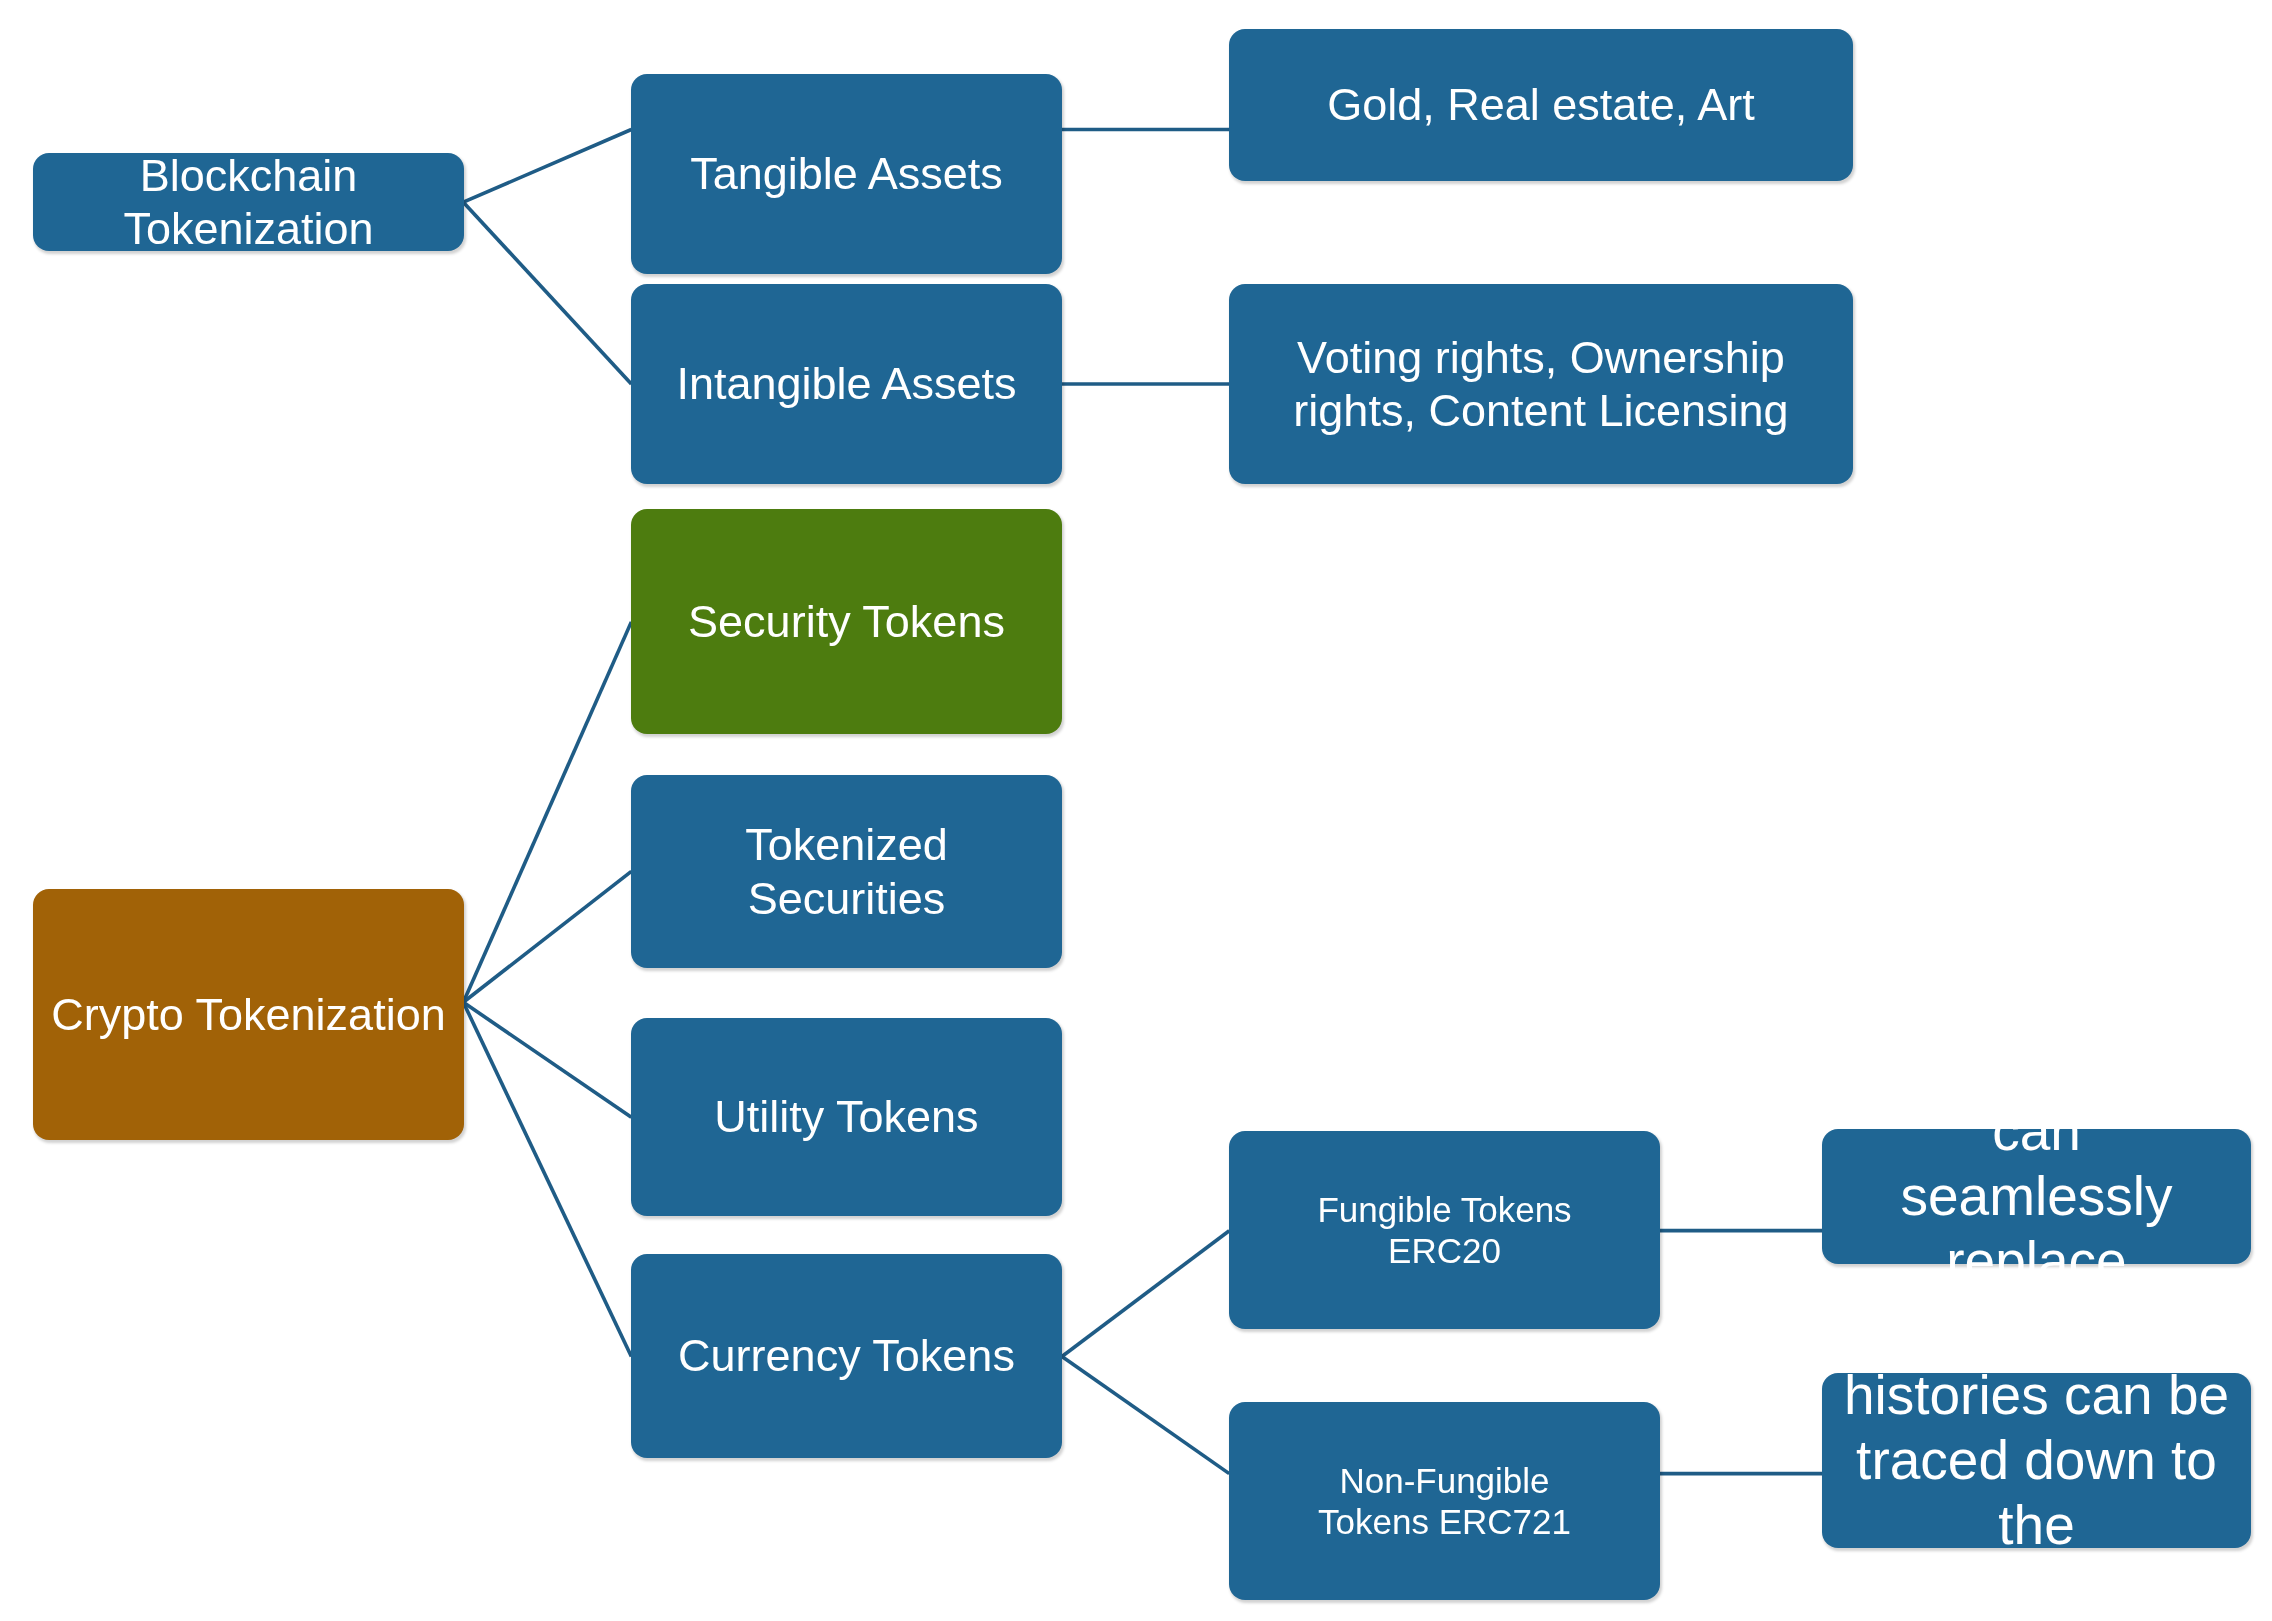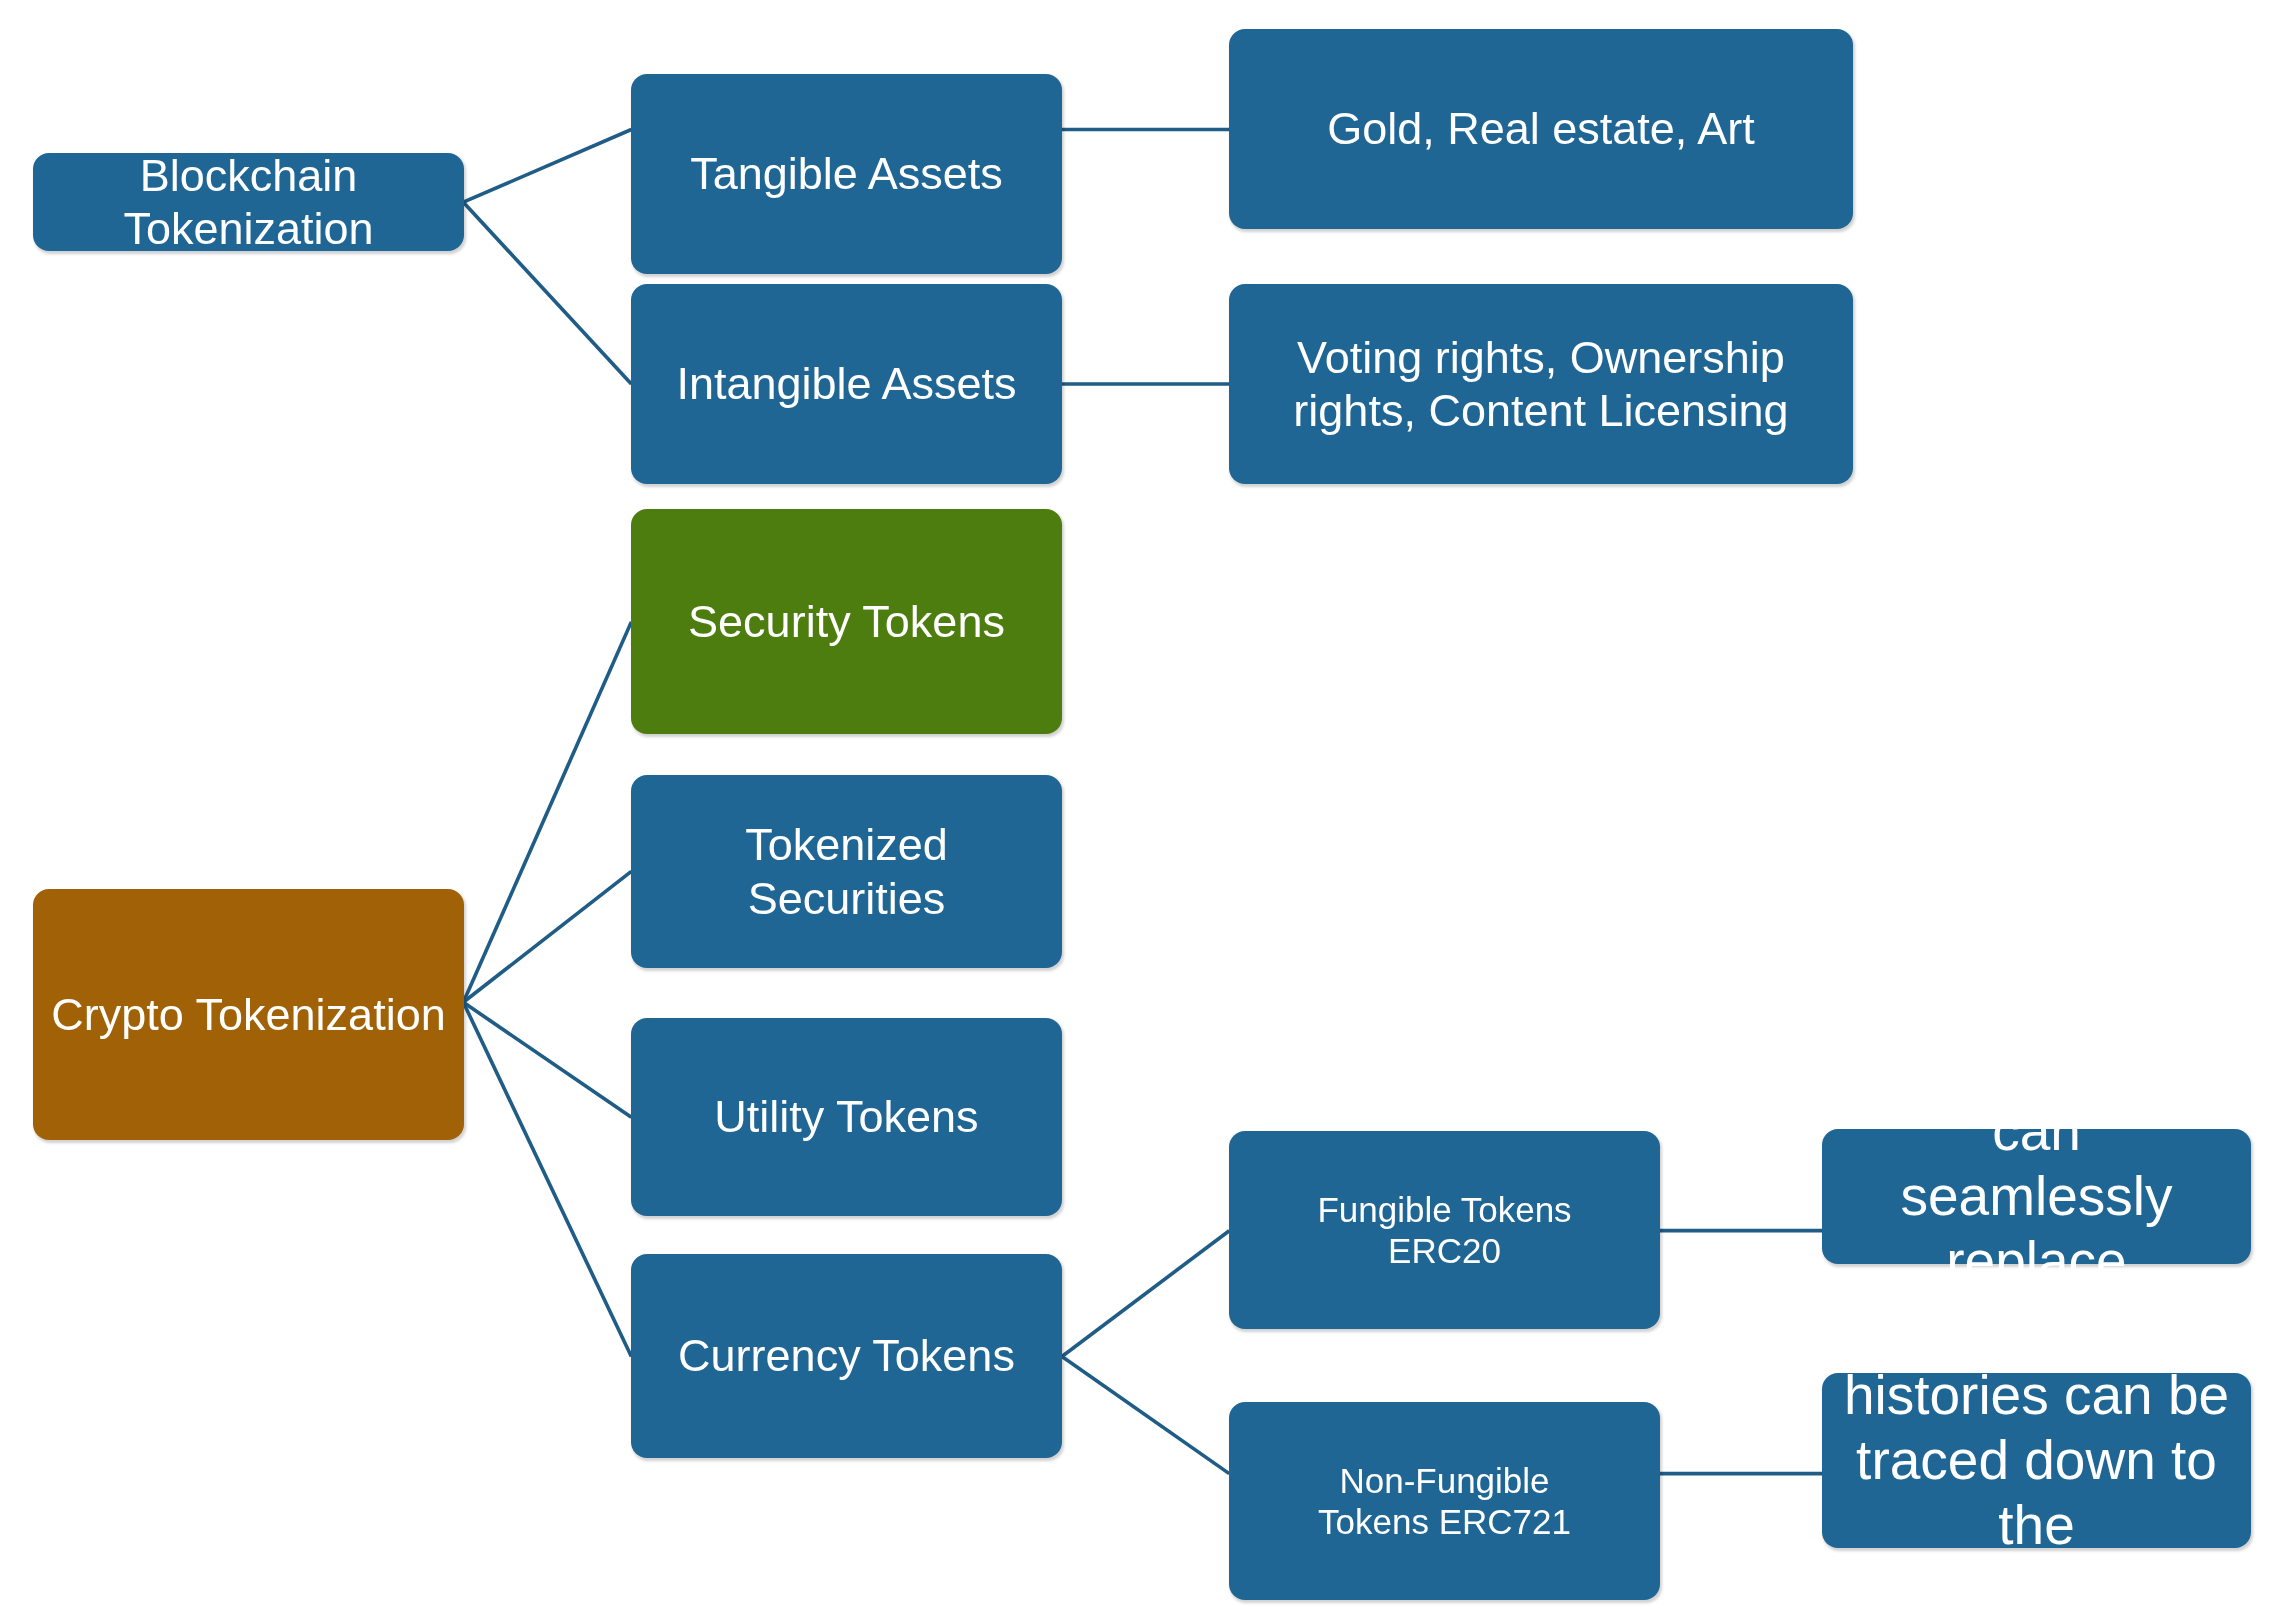--- a/index.html
+++ b/index.html
@@ -60,21 +60,21 @@
       <polyline points="637,1378 868,1865" fill="none" stroke="#1F5C86" stroke-width="5"></polyline>
       <polyline points="1460,1865 1690,1692" fill="none" stroke="#1F5C86" stroke-width="5"></polyline>
       <polyline points="1460,1865 1690,2026" fill="none" stroke="#1F5C86" stroke-width="5"></polyline>
       <polyline points="2282,1692 2505,1692" fill="none" stroke="#1F5C86" stroke-width="5"></polyline>
       <polyline points="2282,2026 2505,2026" fill="none" stroke="#1F5C86" stroke-width="5"></polyline>
     </svg>
   <div id="nodes">
       <div class="node fs-lg" style="left: 33px; top: 153px; width: 431px; height: 98px; background: rgb(31, 102, 148); color: rgb(255, 255, 255);">Blockchain
 Tokenization</div>
       <div class="node fs-lg" style="left: 631px; top: 29px; width: 431px; height: 200px; background: rgb(31, 102, 148); color: rgb(255, 255, 255); margin-top: 45px;">Tangible Assets</div>
-      <div class="node fs-lg" style="left: 1229px; top: 29px; width: 624px; height: 200px; background: rgb(31, 102, 148); color: rgb(255, 255, 255);">Gold, Real estate, Art</div>
+      <div class="node fs-lg" style="left: 1229px; top: 29px; width: 624px; height: 152px; background: rgb(31, 102, 148); color: rgb(255, 255, 255);">Gold, Real estate, Art</div>
       <div class="node fs-lg" style="left: 631px; top: 284px; width: 431px; height: 200px; background: rgb(31, 102, 148); color: rgb(255, 255, 255);">Intangible Assets</div>
       <div class="node fs-lg" style="left: 1229px; top: 284px; width: 624px; height: 200px; background: rgb(31, 102, 148); color: rgb(255, 255, 255);">Voting rights, Ownership
 rights, Content Licensing</div>
       <div class="node fs-lg" style="left: 33px; top: 889px; width: 431px; height: 251px; background: #a16207; color: rgb(255, 255, 255);">Crypto Tokenization</div>
       <div class="node fs-lg" style="left: 631px; top: 509px; width: 431px; height: 225px; background: #4d7c0f; color: rgb(255, 255, 255);">Security Tokens</div>
       <div class="node fs-lg" style="left: 631px; top: 775px; width: 431px; height: 193px; background: rgb(31, 102, 148); color: rgb(255, 255, 255);">Tokenized
 Securities</div>
       <div class="node fs-lg" style="left: 631px; top: 1018px; width: 431px; height: 198px; background: rgb(31, 102, 148); color: rgb(255, 255, 255);">Utility Tokens</div>
       <div class="node fs-lg" style="left: 631px; top: 1254px; width: 431px; height: 204px; background: rgb(31, 102, 148); color: rgb(255, 255, 255);">Currency Tokens</div>
       <div class="node fs-md" style="left: 1229px; top: 1131px; width: 431px; height: 198px; background: rgb(31, 102, 148); color: rgb(255, 255, 255);">Fungible Tokens

